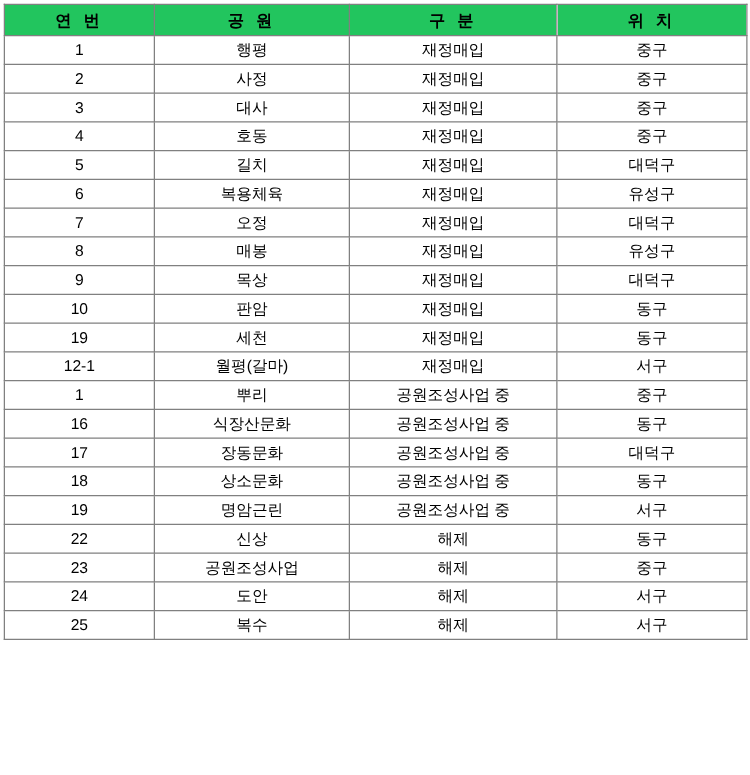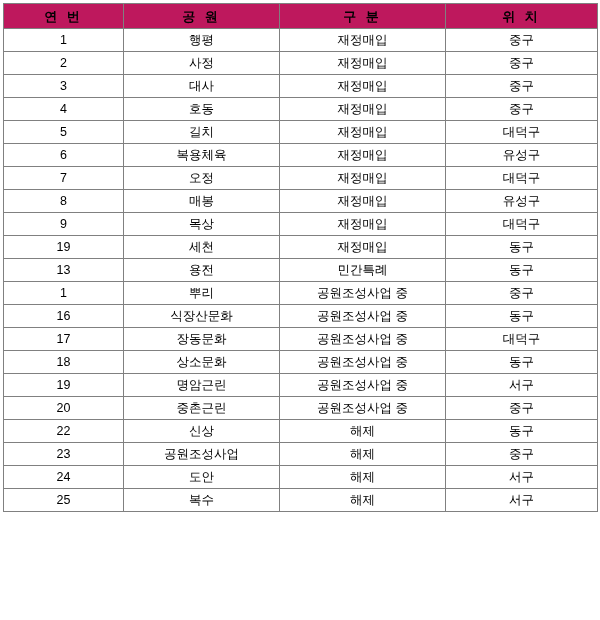--- a/index.html
+++ b/index.html
@@ -36,21 +36,21 @@
     text-align: center;
     vertical-align: middle;
     font-size: 12.5px;
     line-height: 1;
     height: 22px;
     padding: 0 2px;
     white-space: nowrap;
     overflow: hidden;
   }
   table.park-table thead th {
-    background: #be185d;
+    background: #22c55e;
     font-weight: bold;
     letter-spacing: 3px;
     height: 24px;
     font-size: 13px;
   }
   table.park-table tbody td {
     background: #ffffff;
     font-weight: normal;
   }
 </style>
@@ -122,30 +122,36 @@
           <td>재정매입</td>
           <td>유성구</td>
         </tr>
         <tr>
           <td>9</td>
           <td>목상</td>
           <td>재정매입</td>
           <td>대덕구</td>
         </tr>
         <tr>
+          <td>10</td>
+          <td>판암</td>
+          <td>재정매입</td>
+          <td>동구</td>
+        </tr>
+        <tr>
           <td>19</td>
           <td>세천</td>
           <td>재정매입</td>
           <td>동구</td>
         </tr>
         <tr>
-          <td>13</td>
-          <td>용전</td>
-          <td>민간특례</td>
-          <td>동구</td>
+          <td>12-1</td>
+          <td>월평(갈마)</td>
+          <td>재정매입</td>
+          <td>서구</td>
         </tr>
         <tr>
           <td>1</td>
           <td>뿌리</td>
           <td>공원조성사업 중</td>
           <td>중구</td>
         </tr>
         <tr>
           <td>16</td>
           <td>식장산문화</td>
@@ -162,26 +168,20 @@
           <td>18</td>
           <td>상소문화</td>
           <td>공원조성사업 중</td>
           <td>동구</td>
         </tr>
         <tr>
           <td>19</td>
           <td>명암근린</td>
           <td>공원조성사업 중</td>
           <td>서구</td>
-        </tr>
-        <tr>
-          <td>20</td>
-          <td>중촌근린</td>
-          <td>공원조성사업 중</td>
-          <td>중구</td>
         </tr>
         <tr>
           <td>22</td>
           <td>신상</td>
           <td>해제</td>
           <td>동구</td>
         </tr>
         <tr>
           <td>23</td>
           <td>공원조성사업</td>

